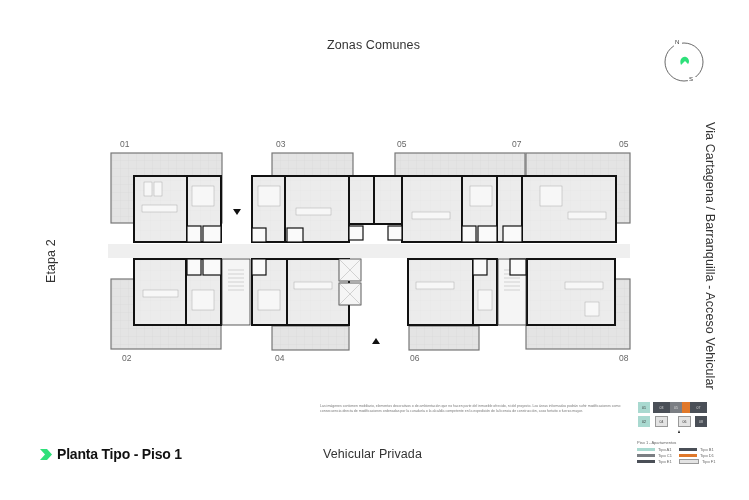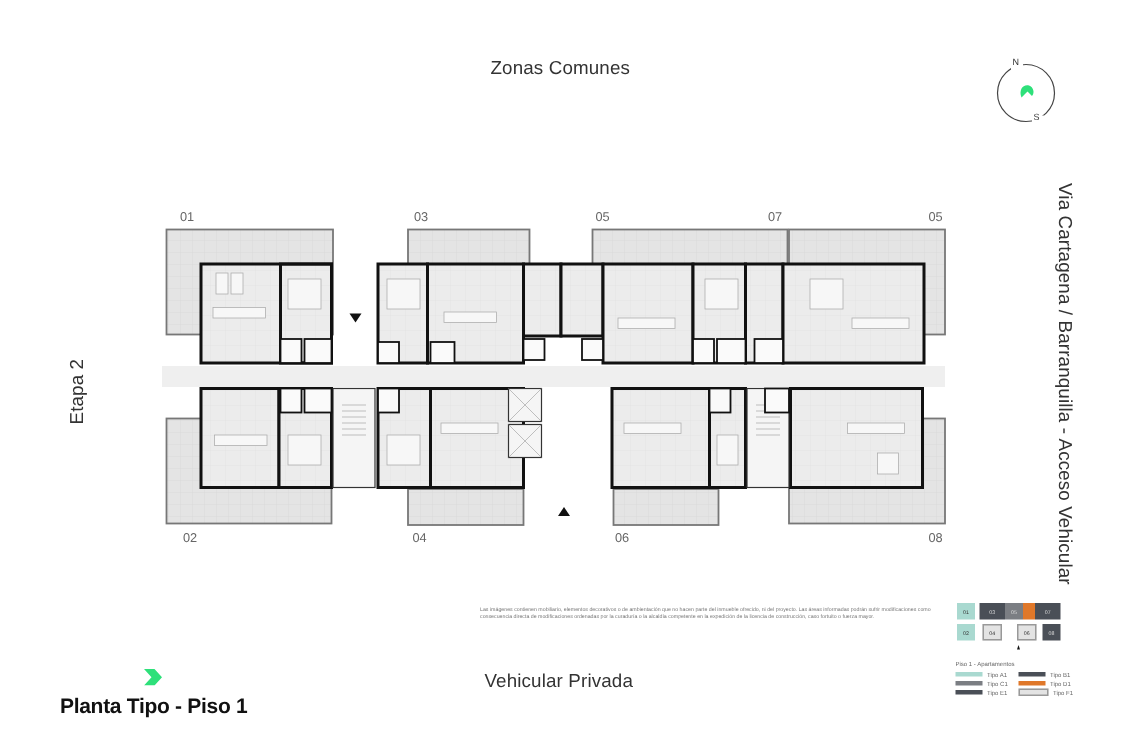--- a/index.html
+++ b/index.html
@@ -203,20 +203,20 @@
         <span class="legend-swatch" style="background:#4a4f57;"></span>
         <span>Tipo E1</span>
       </div>
     <div class="legend-item">
         <span class="legend-swatch" style="background:#e3e3e3;border:0.5px solid #999;"></span>
         <span>Tipo F1</span>
       </div>
   </div>
 </div>
 
-<div class="abs title-wrap" style="left:40px;top:446px;flex-direction:column;">
+<div class="abs title-wrap" style="left:40px;top:446px;">
   <svg width="12" height="11" viewBox="0 0 12 11">
     <polygon points="0,0 7,0 12,5.5 7,11 0,11 5,5.5" fill="#2ee07a"></polygon>
   </svg>
   <span class="title-text">Planta Tipo - Piso 1</span>
 </div>
 
 <div class="abs zone-label" style="left:323px;top:447px;">Vehicular Privada</div>
 
 </body></html>

